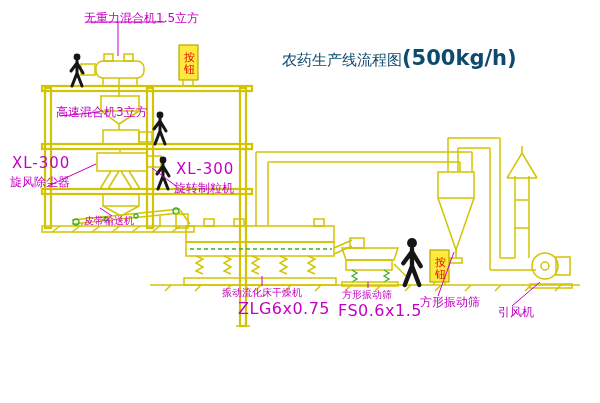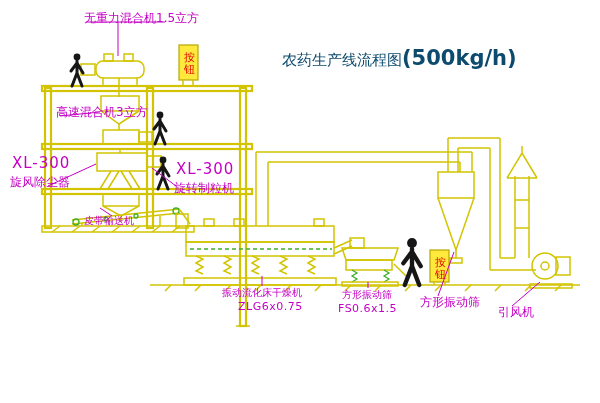--- a/index.html
+++ b/index.html
@@ -5,21 +5,21 @@
   html,body{margin:0;padding:0;background:#fff;}
   .canvas{
     position:relative;width:600px;height:403px;background:#ffffff;overflow:hidden;
     font-family:"DejaVu Sans",sans-serif;
   }
   .canvas svg{position:absolute;left:0;top:0;}
   .lbl{position:absolute;color:#c400c4;white-space:nowrap;line-height:1.05;}
   .lbl-s{font-size:12px;}
   .lbl-m{font-size:10px;}
   .lbl-model{font-size:15px;letter-spacing:1px;}
-  .lbl-code{font-size:11px;letter-spacing:0.5px;text-align:right;}
+  .lbl-code{font-size:16px;letter-spacing:0.5px;text-align:right;}
   .title{
     position:absolute;left:282px;top:46px;color:#0c4a6e;white-space:nowrap;
   }
   .title .t1{font-size:15px;vertical-align:baseline;}
   .title .t2{font-size:21px;font-weight:bold;vertical-align:baseline;}
   .cab-txt{
     position:absolute;color:#e10000;font-size:11px;width:12px;line-height:1.1;
     text-align:right;word-break:break-all;
   }
   

